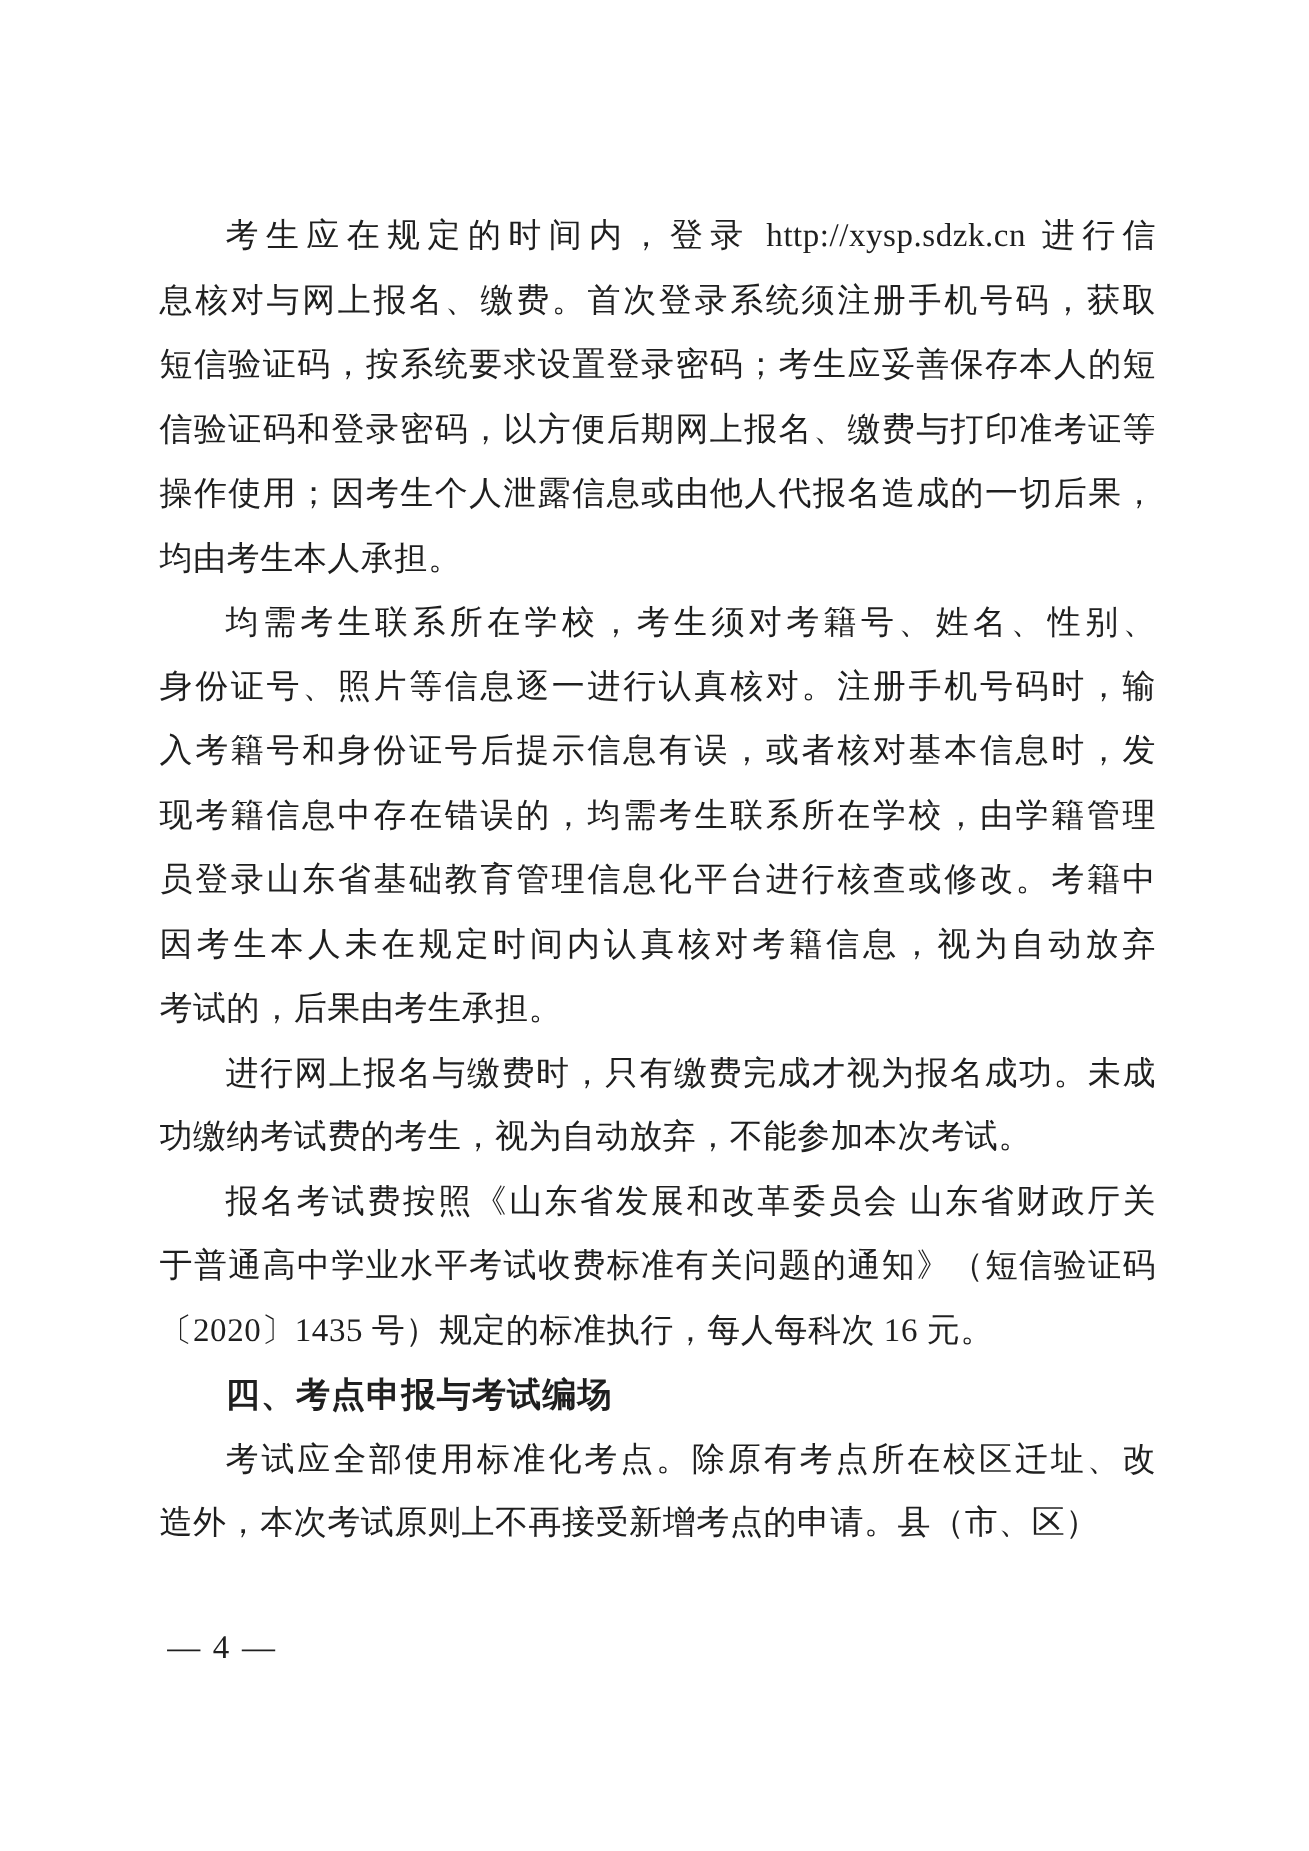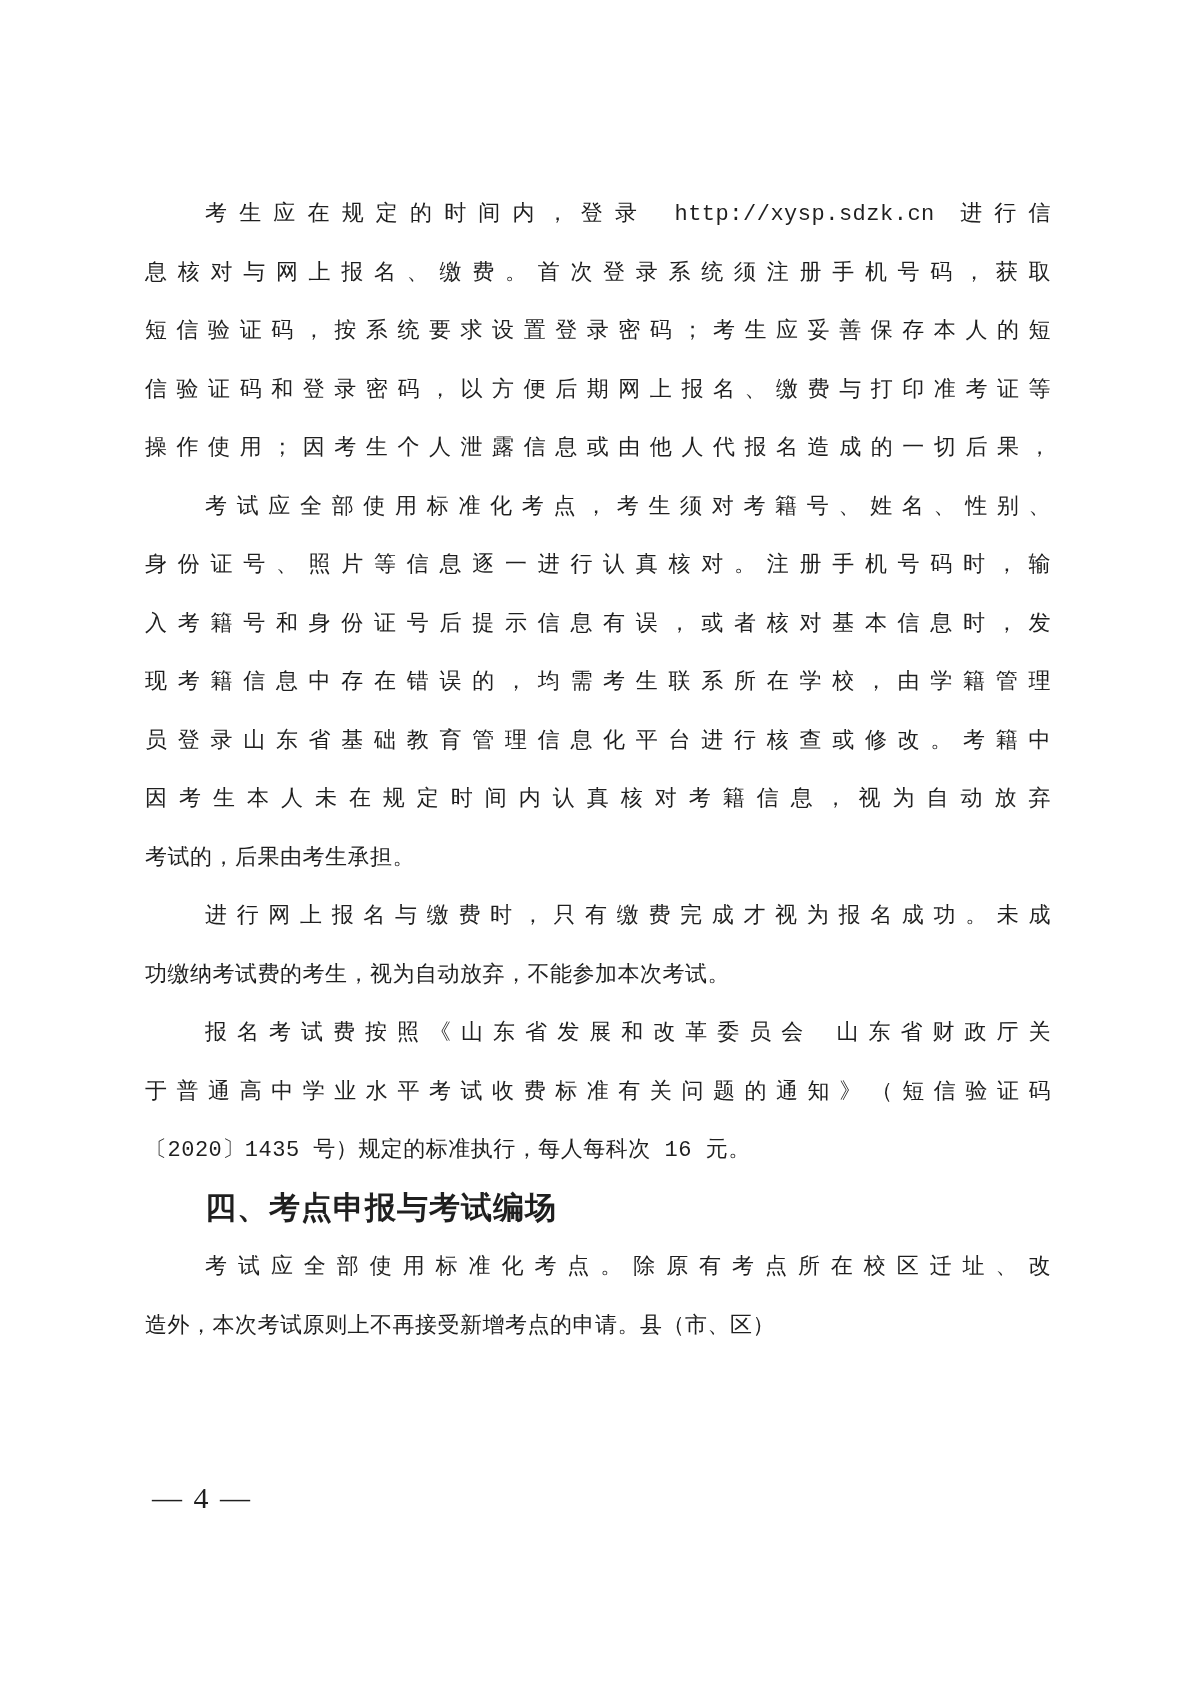--- a/index.html
+++ b/index.html
@@ -16,38 +16,37 @@
     font-family: "Liberation Serif", "DejaVu Serif", serif;
     color: #1f1f1f;
   }
   .content {
     position: absolute;
     left: 145px;
     top: 186px;
     width: 906px;
   }
   .line {
-    font-size: 22px;
+    font-size: 30px;
     line-height: 58.5px;
     height: 58.5px;
     margin: 0;
     white-space: nowrap;
     letter-spacing: 0.5px;
-    font-family: Liberation Mono, monospace;
   }
   .j {
     white-space: normal;
     text-align: justify;
     text-align-last: justify;
   }
   .indent {
     text-indent: 60px;
   }
   .heading {
-    font-family: Liberation Mono, monospace;
+    font-family: Liberation Serif, serif;
     font-weight: bold;
     font-size: 31px;
     letter-spacing: 1px;
   }
   .footer {
     position: absolute;
     left: 152px;
     top: 1478px;
     font-size: 30px;
     line-height: 40px;
@@ -58,22 +57,23 @@
 <body>
 
 <div class="page">
   <div class="content">
 
     <p class="line j indent">考生应在规定的时间内，登录 http://xysp.sdzk.cn 进行信</p>
     <p class="line j">息核对与网上报名、缴费。首次登录系统须注册手机号码，获取</p>
     <p class="line j">短信验证码，按系统要求设置登录密码；考生应妥善保存本人的短</p>
     <p class="line j">信验证码和登录密码，以方便后期网上报名、缴费与打印准考证等</p>
     <p class="line j">操作使用；因考生个人泄露信息或由他人代报名造成的一切后果，</p>
+    <p class="line">均由考生本人承担。</p>
 
-    <p class="line j indent">考试应全部使用标准化考点，考生须对考籍号、姓名、性别、</p>
+    <p class="line j indent">均需考生联系所在学校，考生须对考籍号、姓名、性别、</p>
     <p class="line j">身份证号、照片等信息逐一进行认真核对。注册手机号码时，输</p>
     <p class="line j">入考籍号和身份证号后提示信息有误，或者核对基本信息时，发</p>
     <p class="line j">现考籍信息中存在错误的，均需考生联系所在学校，由学籍管理</p>
     <p class="line j">员登录山东省基础教育管理信息化平台进行核查或修改。考籍中</p>
     <p class="line j">因考生本人未在规定时间内认真核对考籍信息，视为自动放弃</p>
     <p class="line">考试的，后果由考生承担。</p>
 
     <p class="line j indent">进行网上报名与缴费时，只有缴费完成才视为报名成功。未成</p>
     <p class="line">功缴纳考试费的考生，视为自动放弃，不能参加本次考试。</p>
 

